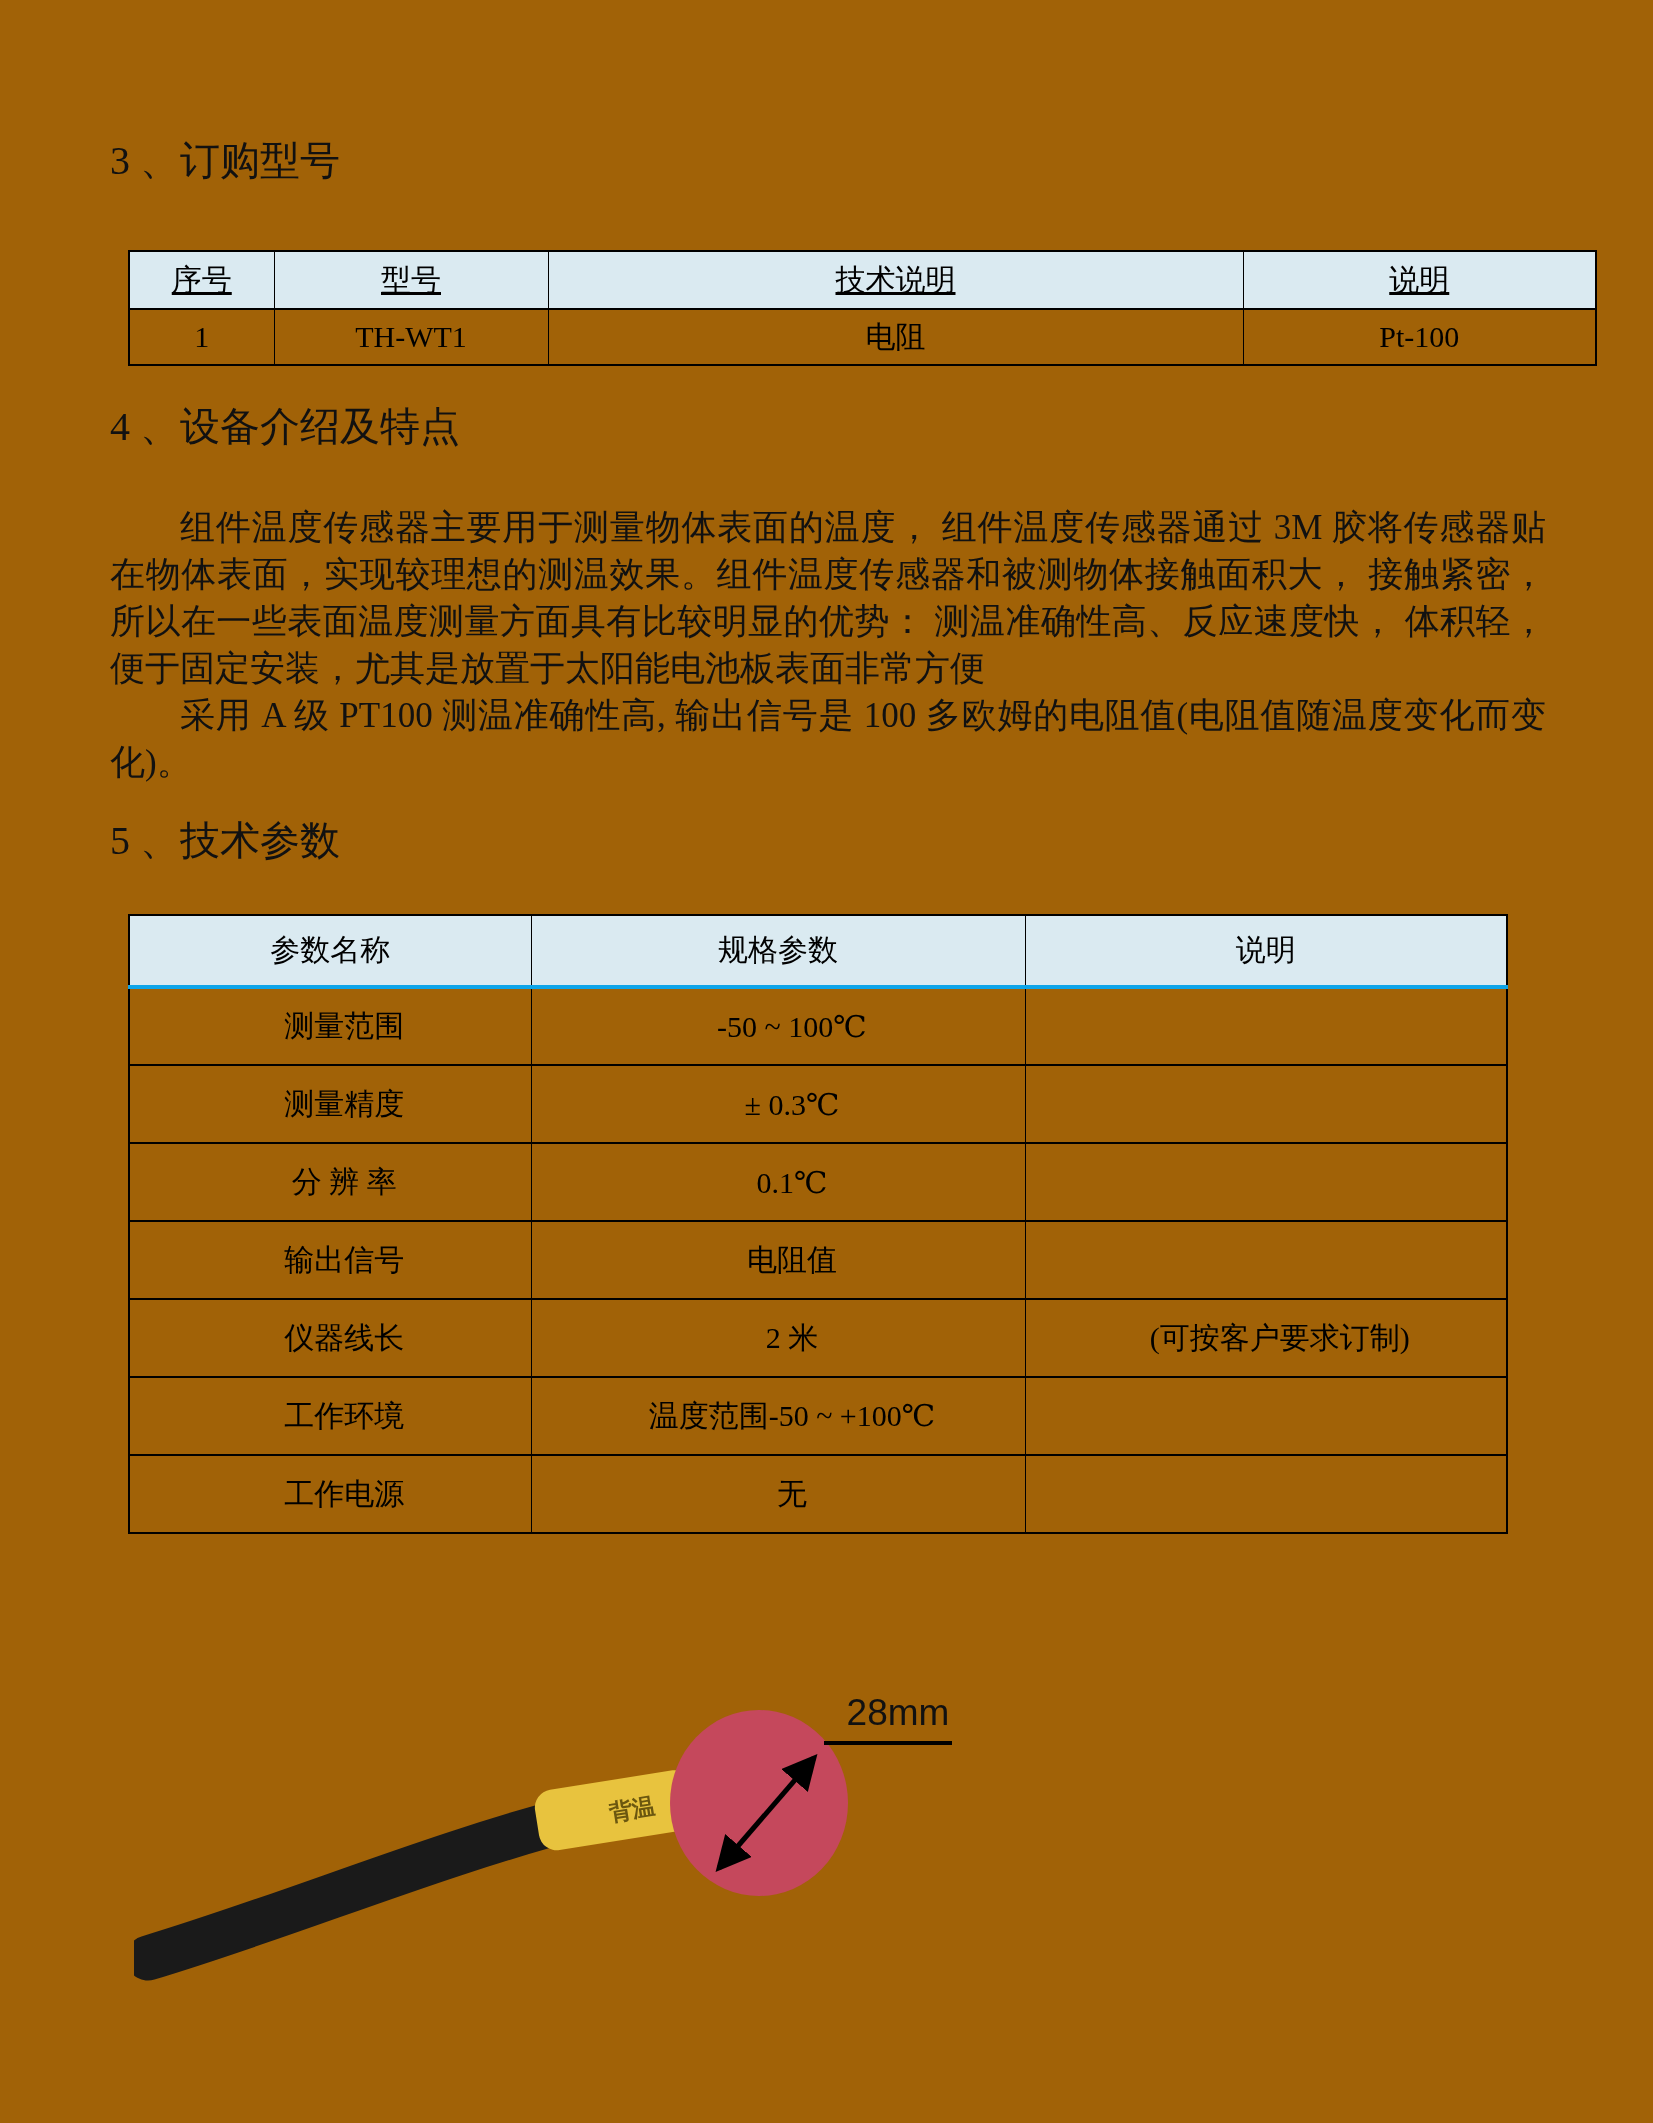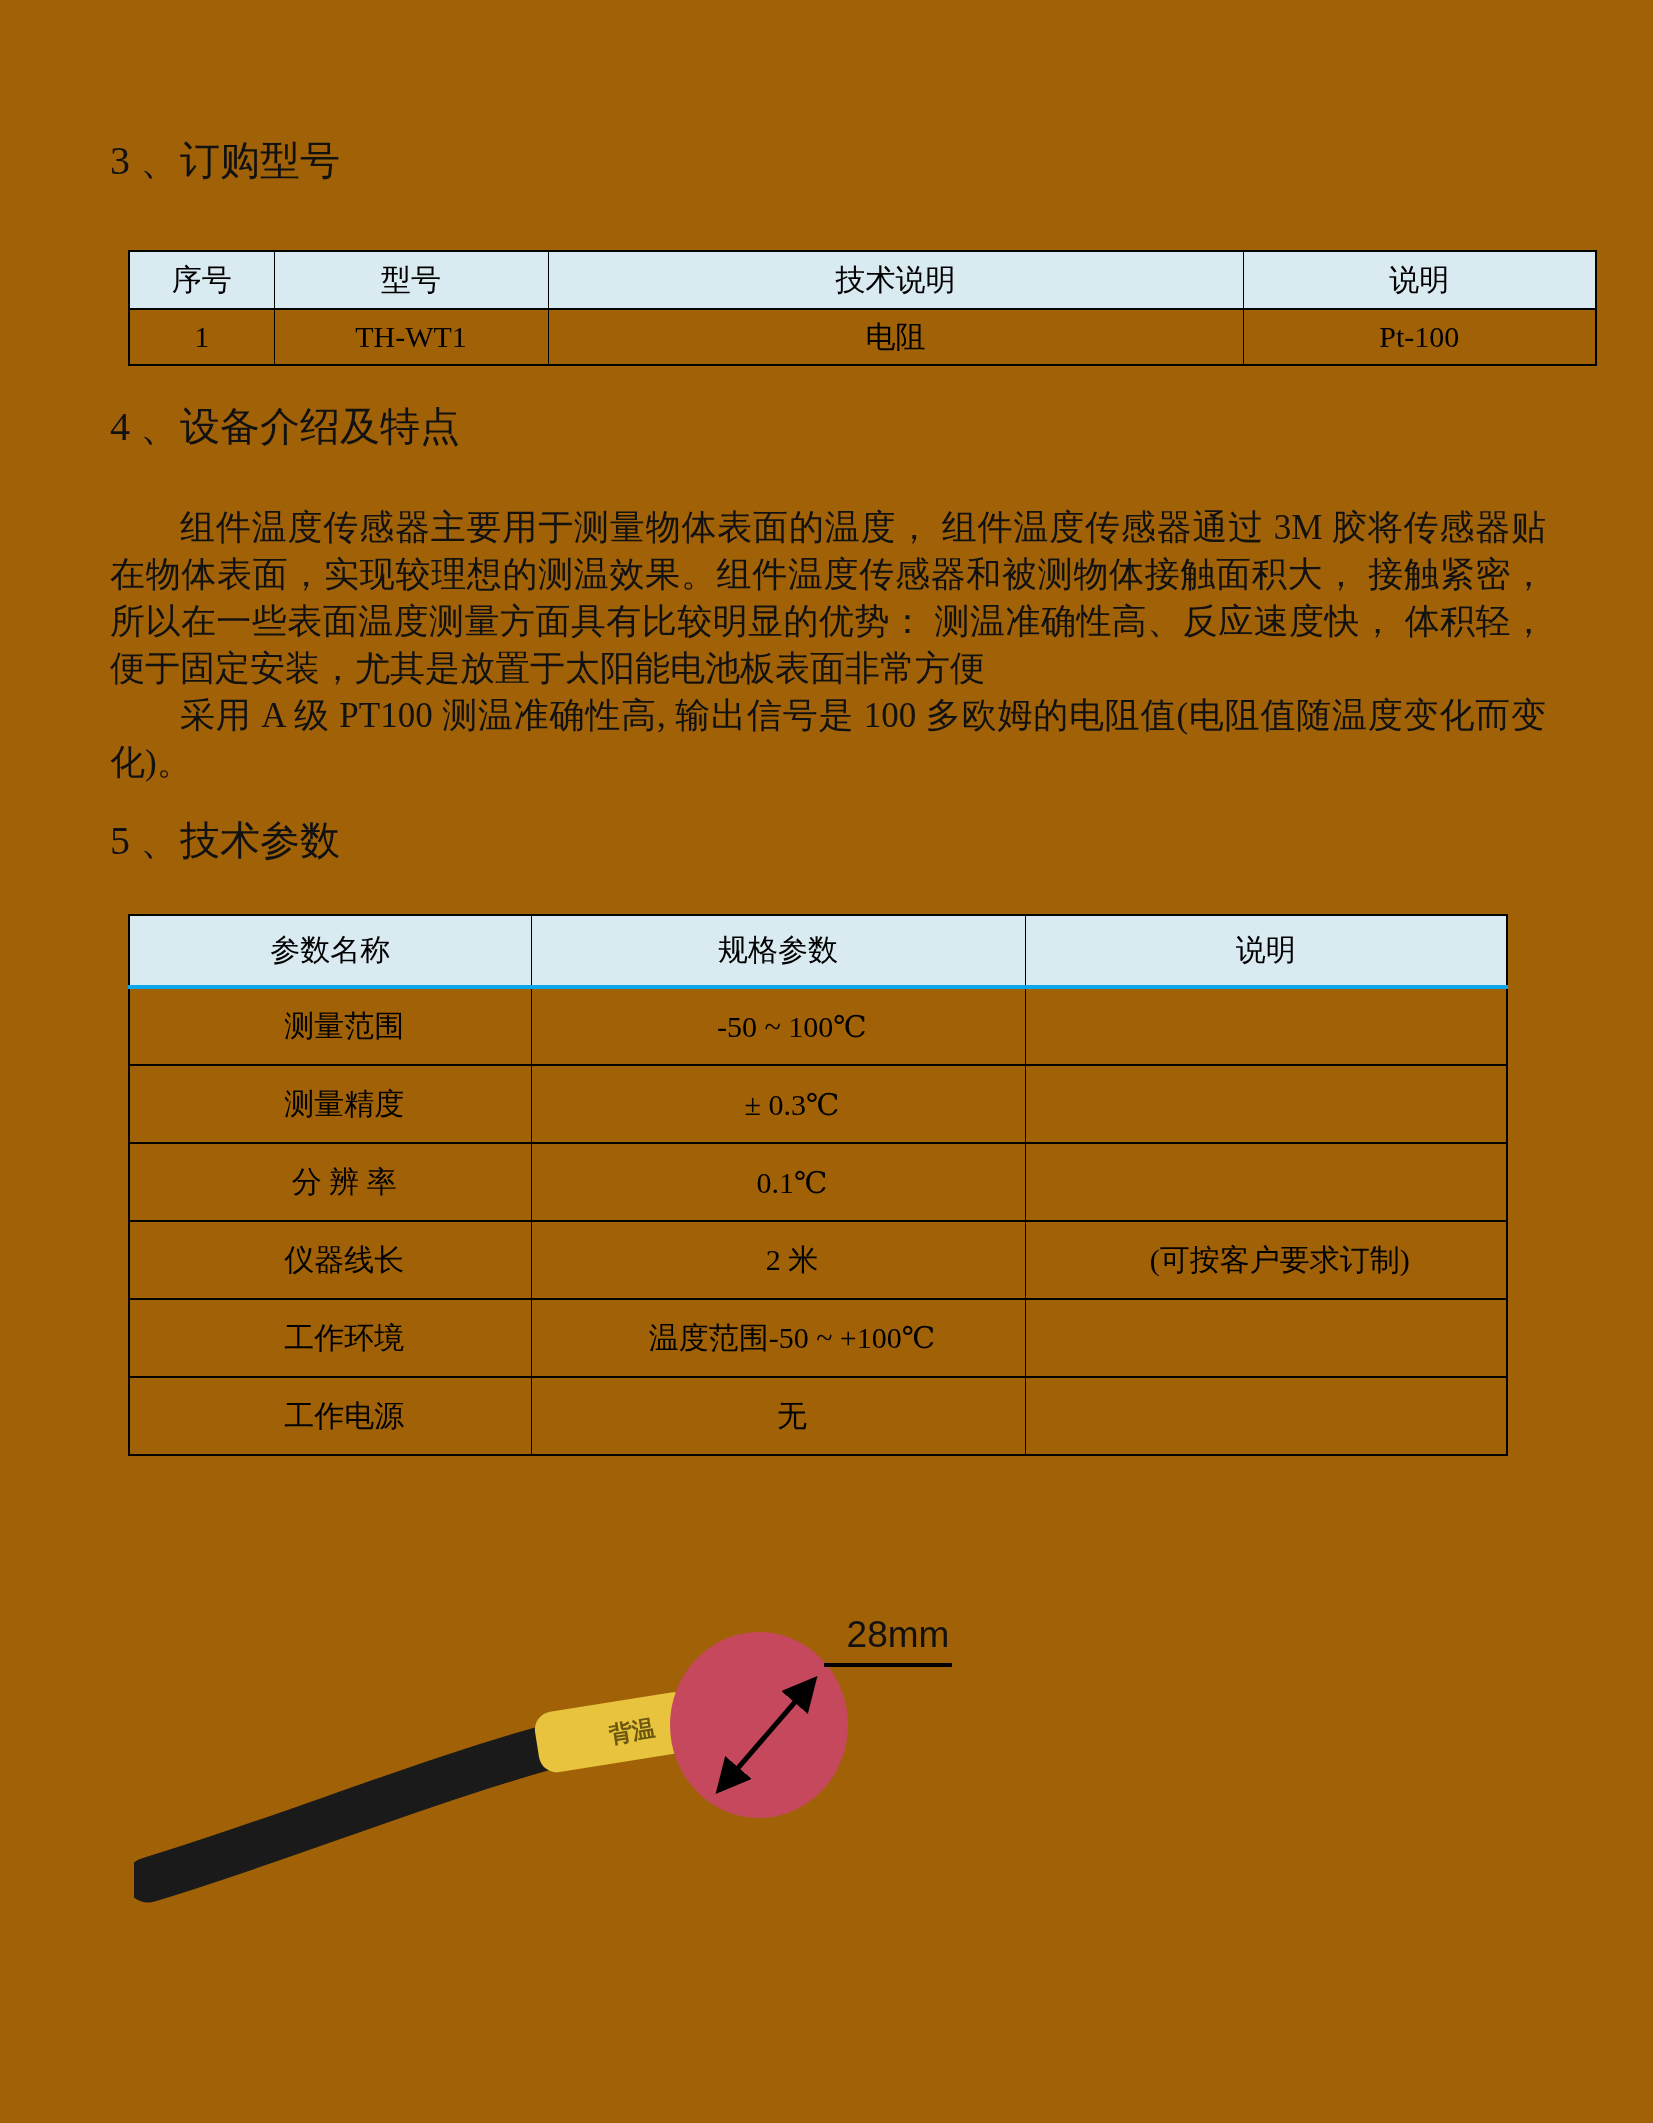--- a/index.html
+++ b/index.html
@@ -32,21 +32,21 @@
     border:1px solid #000000;
     text-align:center;
     vertical-align:middle;
     font-weight:400;
     font-size:30px;
     overflow:hidden;
   }
   thead th { background:#daeaf1; }
 
   .order-table { width:1467px; margin:62px 0 0 18px; border:2px solid #000; }
-  .order-table thead th { height:58px; border-bottom:2px solid #000; }
+  .order-table thead th { height:58px; border-bottom:2px solid #000;text-decoration:underline; }
   .order-table tbody td { height:56px; }
   .order-table col.c0 { width:145px; }
   .order-table col.c1 { width:274px; }
   .order-table col.c2 { width:695px; }
   .order-table col.c3 { width:353px; }
 
   .spec-table { width:1378px; margin:46px 0 0 18px; border:2px solid #000; }
   .spec-table thead th { height:72px; border-bottom:4px solid #0ea5e9; }
   .spec-table tbody td { height:78px; border-top:2px solid #000; border-bottom:2px solid #000;padding-left:28px; }
   .spec-table col.s0 { width:402px; }
@@ -139,20 +139,25 @@
         <td>测量精度</td>
         <td>± 0.3℃</td>
         <td></td>
       </tr>
       <tr>
         <td>分 辨 率</td>
         <td>0.1℃</td>
         <td></td>
       </tr>
       <tr>
+        <td>输出信号</td>
+        <td>电阻值</td>
+        <td></td>
+      </tr>
+      <tr>
         <td>仪器线长</td>
         <td>2 米</td>
         <td>(可按客户要求订制)</td>
       </tr>
       <tr>
         <td>工作环境</td>
         <td>温度范围-50 ~ +100℃</td>
         <td></td>
       </tr>
       <tr>

